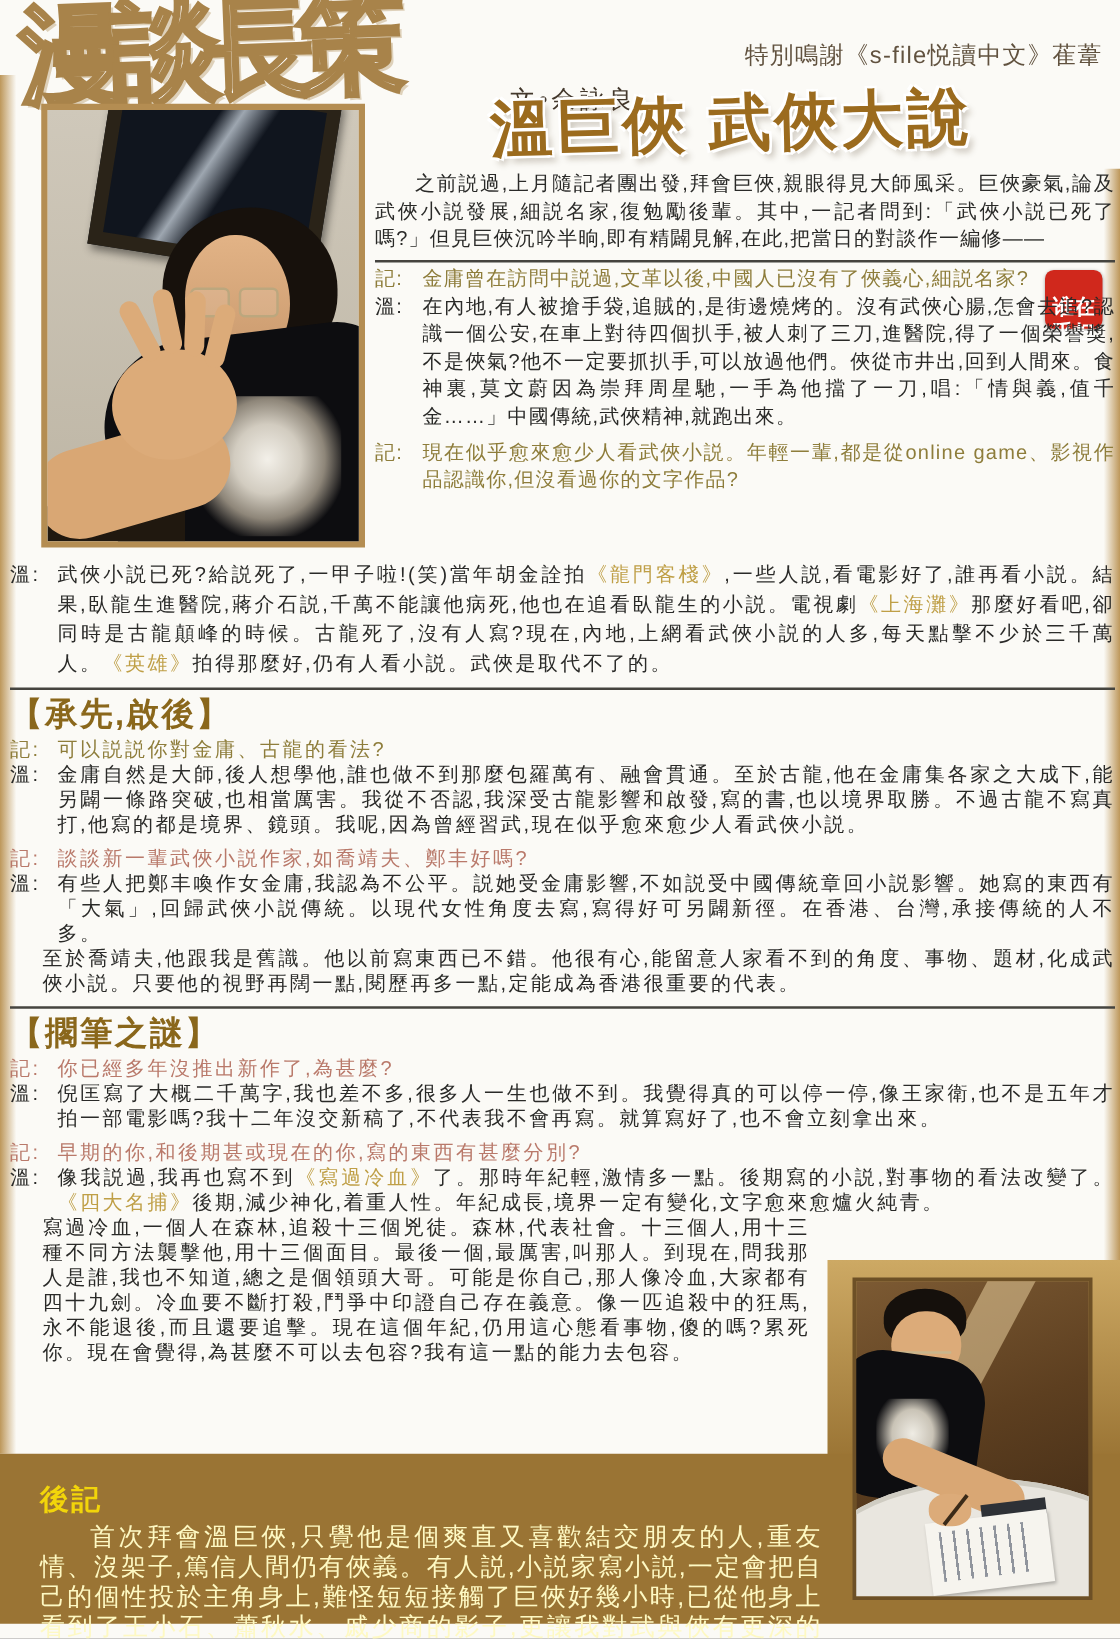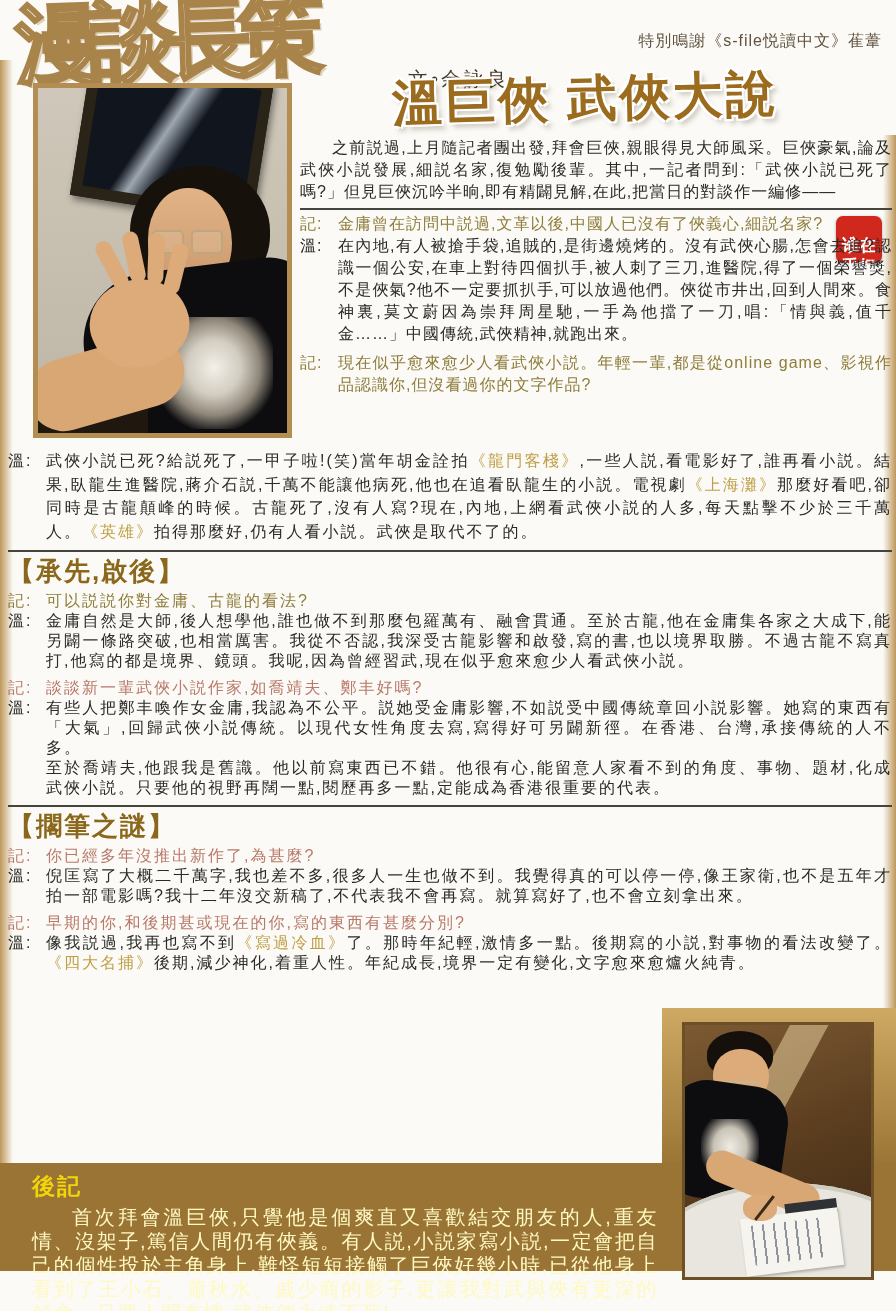--- a/index.html
+++ b/index.html
@@ -8,21 +8,21 @@
   
   .edge-left{position:absolute;left:0;top:60px;width:13px;height:1103px;
      background:linear-gradient(90deg,rgba(186,146,82,.95),rgba(186,146,82,0));}
   .edge-right{position:absolute;right:0;top:135px;width:13px;height:880px;
      background:linear-gradient(270deg,rgba(186,146,82,.95),rgba(186,146,82,0));}
   
   .logo{position:absolute;left:16px;top:-18px;font-size:86px;font-weight:bold;
      letter-spacing:-12px;transform:rotate(-2deg);color:#fff;
      -webkit-text-stroke:3px #a8834a;text-shadow:3px 3px 0 rgba(168,131,74,.35);white-space:nowrap;}
   .byline{position:absolute;left:408px;top:22px;font-size:20px;letter-spacing:3px;color:#43382c;margin-top:44px;}
-  .credit{position:absolute;right:14px;top:31px;font-size:16px;letter-spacing:1px;color:#61523f;}
+  .credit{position:absolute;right:14px;top:31px;font-size:19px;letter-spacing:1px;color:#61523f;}
   .main-title{position:absolute;left:392px;top:64px;width:500px;font-family:"Liberation Serif",serif;
      font-size:50px;font-weight:bold;letter-spacing:3px;color:#9b6b1e;transform:rotate(-1.5deg);
      text-shadow:-2px -2px 0 #fff,2px -2px 0 #fff,-2px 2px 0 #fff,2px 2px 0 #fff,4px 5px 5px rgba(60,40,10,.25);
      white-space:nowrap;}
   
   .photo-left{position:absolute;left:33px;top:83px;width:249px;height:345px;
      border:5px solid #b48d52;background:linear-gradient(180deg,#cfc8ba,#bdb5a4);overflow:hidden;}
   .pframe{position:absolute;left:42px;top:-22px;width:162px;height:122px;background:#10151e;
      border:11px solid #2a2318;transform:rotate(9deg);box-shadow:3px 4px 7px rgba(0,0,0,.45);}
   .pframe .glass{position:absolute;inset:0;background:linear-gradient(115deg,transparent 38%,rgba(205,215,225,.75) 46%,transparent 58%);}
@@ -59,28 +59,28 @@
   .intro{text-indent:2em;margin:0 0 4px;}
   .divider{border:none;border-top:2px solid #45443f;margin:5px 0 3px;}
   .sec-head{font-size:26px;font-weight:bold;color:#8a671b;letter-spacing:2px;margin:1px 0 4px;line-height:32px;}
   .qa{display:flex;align-items:flex-start;}
   .qa .spk{flex:0 0 38px;}
   .qa .txt{flex:1;}
   .q-olive{color:#8e7d3b;}
   .q-rose{color:#b9796a;}
   .ans{color:#2a2a28;}
   .mt{margin-top:7px;}
-  .cont{padding-left:38px;}
+  .cont{padding-left:26px;}
   .narrow{width:640px;box-sizing:border-box;}
   .book{color:#bf9f46;}
   
   .tanbox{position:absolute;left:662px;top:1008px;width:234px;height:160px;
      background:linear-gradient(180deg,#cda964,#9a7434);z-index:1;}
-  .panel{position:absolute;left:0;top:1163px;width:896px;height:108px;background:#9a7434;
-     box-sizing:border-box;padding:8px 238px 0 32px;z-index:2;}
+  .panel{position:absolute;left:0;top:1163px;width:896px;height:136px;background:#9a7434;
+     box-sizing:border-box;padding:21px 238px 0 32px;z-index:2;}
   .panel-head{font-size:23px;font-weight:bold;color:#f2d50a;letter-spacing:2px;margin:0 0 3px;}
   .panel-body{color:#fef9c3;font-size:20px;line-height:24px;letter-spacing:1.5px;text-align:justify;text-indent:2em;}
   
   .photo-right{position:absolute;left:682px;top:1022px;width:186px;height:252px;border:3px solid #6d5026;
      background:linear-gradient(160deg,#7c5a33 0%,#5d3f20 45%,#3c2713 100%);overflow:hidden;z-index:3;}
   .streak{position:absolute;left:70px;top:-30px;width:34px;height:200px;background:rgba(232,205,156,.55);
      transform:rotate(28deg);}
   .rhair{position:absolute;left:22px;top:6px;width:66px;height:46px;background:#15100c;border-radius:50% 50% 40% 40%;}
   .rface{position:absolute;left:28px;top:24px;width:56px;height:54px;background:#dcab79;border-radius:48%;}
   .rglass{position:absolute;left:32px;top:46px;width:44px;height:10px;border-bottom:2px solid #c9b68d;}
@@ -195,20 +195,21 @@
       <div class="txt rich">倪匡寫了大概二千萬字,我也差不多,很多人一生也做不到。我覺得真的可以停一停,像王家衛,也不是五年才拍一部電影嗎?我十二年沒交新稿了,不代表我不會再寫。就算寫好了,也不會立刻拿出來。</div>
     </div>
     <div class="qa q-rose mt">
       <span class="spk">記:</span>
       <div class="txt">早期的你,和後期甚或現在的你,寫的東西有甚麼分別?</div>
     </div>
     <div class="qa ans">
       <span class="spk">溫:</span>
       <div class="txt rich">像我説過,我再也寫不到<span class="book">《寫過冷血》</span>了。那時年紀輕,激情多一點。後期寫的小説,對事物的看法改變了。<span class="book">《四大名捕》</span>後期,減少神化,着重人性。年紀成長,境界一定有變化,文字愈來愈爐火純青。</div>
     </div>
+    <div class="cont ans narrow">寫過冷血,一個人在森林,追殺十三個兇徒。森林,代表社會。十三個人,用十三種不同方法襲擊他,用十三個面目。最後一個,最厲害,叫那人。到現在,問我那人是誰,我也不知道,總之是個領頭大哥。可能是你自己,那人像冷血,大家都有四十九劍。冷血要不斷打殺,鬥爭中印證自己存在義意。像一匹追殺中的狂馬,永不能退後,而且還要追擊。現在這個年紀,仍用這心態看事物,傻的嗎?累死你。現在會覺得,為甚麼不可以去包容?我有這一點的能力去包容。</div>
   </div>
 
   <div class="tanbox"></div>
 
   <div class="panel">
     <div class="panel-head">後記</div>
     <div class="panel-body">首次拜會溫巨俠,只覺他是個爽直又喜歡結交朋友的人,重友情、沒架子,篤信人間仍有俠義。有人説,小説家寫小説,一定會把自己的個性投於主角身上,難怪短短接觸了巨俠好幾小時,已從他身上看到了王小石、蕭秋水、戚少商的影子,更讓我對武與俠有更深的領會。只要人間有情,武俠便永遠不死!</div>
   </div>
 
   <div class="photo-right">

